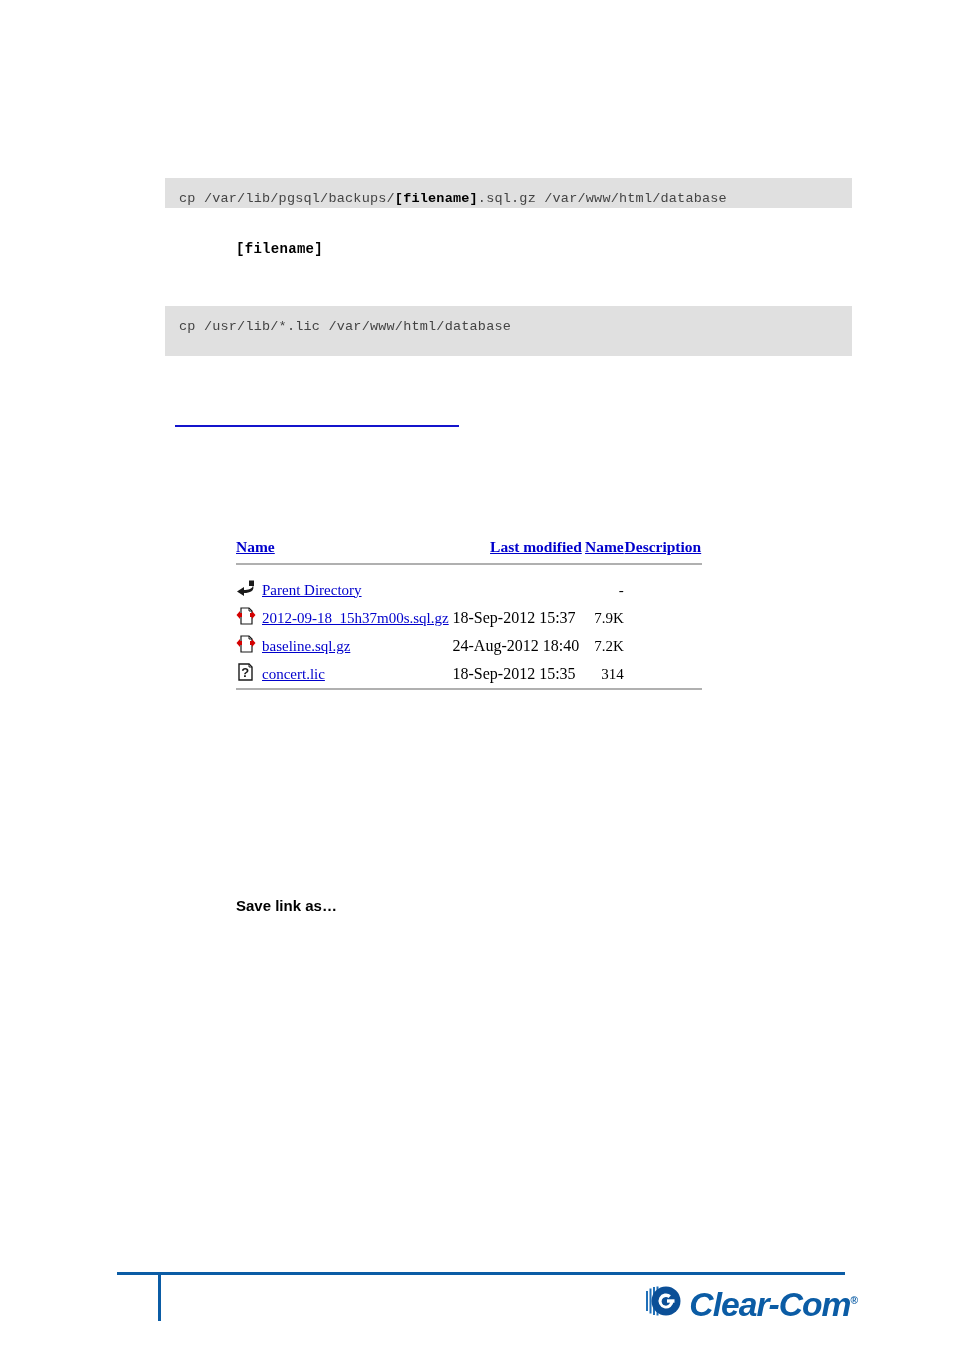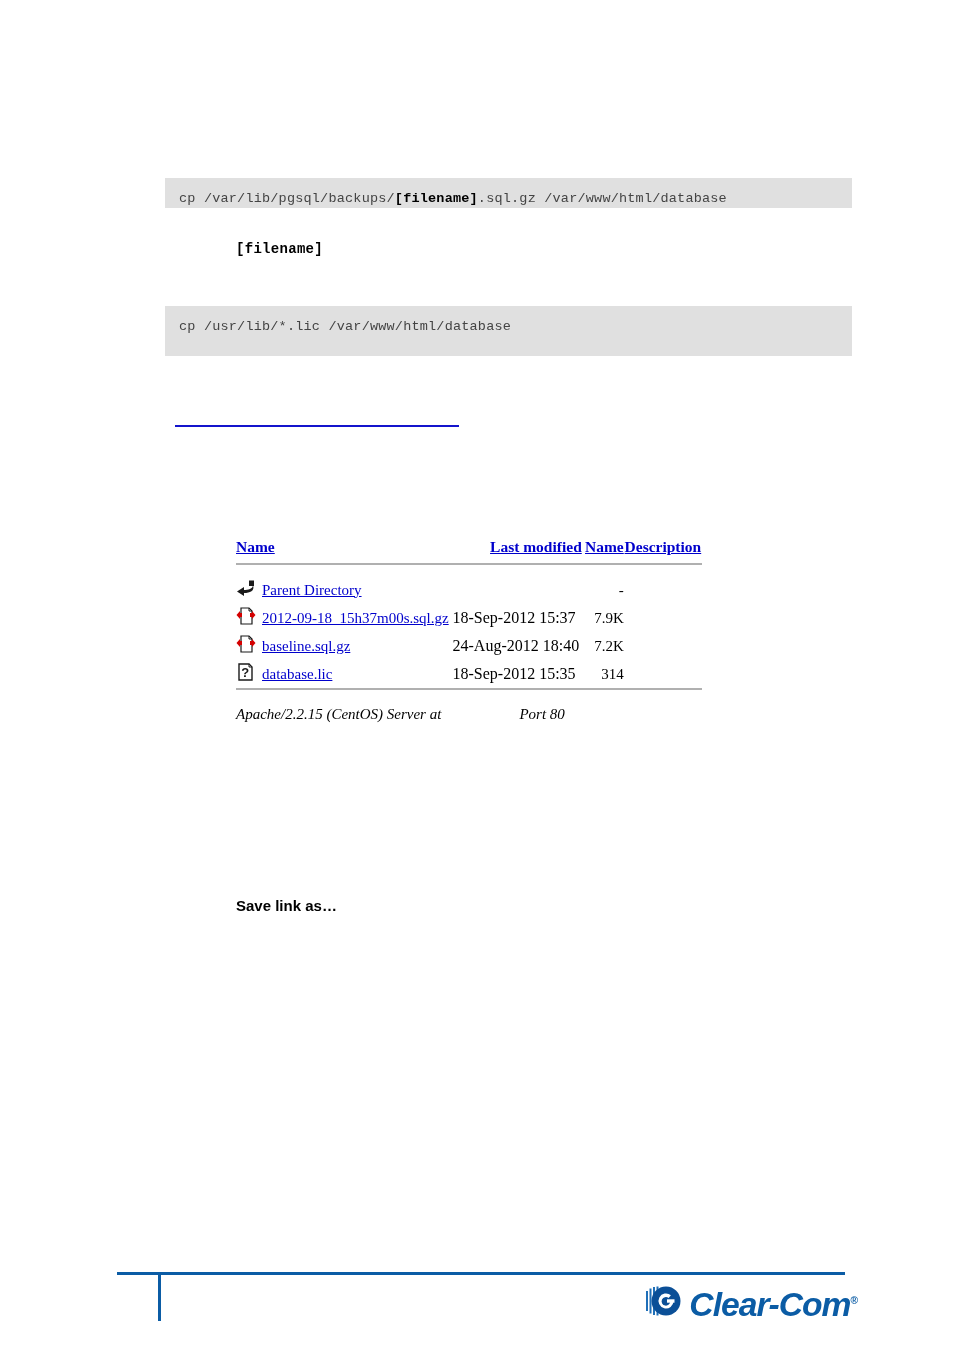--- a/index.html
+++ b/index.html
@@ -273,34 +273,33 @@
         <td class="c-icon">
           <span class="ico ico-unknown">
             <svg width="20" height="22" viewBox="0 0 20 22">
               <path d="M3 3 L13 3 L16 6 L16 19 L3 19 Z" fill="#ffffff" stroke="#1a1a1a" stroke-width="1.4"></path>
               <path d="M13 3 L13 6 L16 6 Z" fill="#d8d8d8" stroke="#1a1a1a" stroke-width="1"></path>
               <text x="9.2" y="16" font-family="Liberation Sans, sans-serif" font-size="13" font-weight="bold" fill="#1a1a1a" text-anchor="middle">?</text>
             </svg>
           </span>
         </td>
         <td class="c-name">
-          <a href="#">database.lic</a>
+          <a href="#">concert.lic</a>
         </td>
         <td class="c-modified">18-Sep-2012 15:35</td>
         <td class="c-size">314</td>
         <td class="c-desc"></td>
       </tr>
 
       <tr class="rule-row bottom">
           <td colspan="5"></td>
         </tr>
     </tbody>
   </table>
 
-  <div class="apache-footer"><span>Apache/2.2.15 (CentOS) Server at</span><span class="host-gap"></span><span>Port 80</span></div>
 </div>
 
 <div id="save-link-as">Save link as…</div>
 
 <div id="footer-rule"></div>
 <div id="footer-tick"></div>
 
 <div id="brand-logo">
   <span>
     <svg width="38" height="34" viewBox="0 0 38 34">

